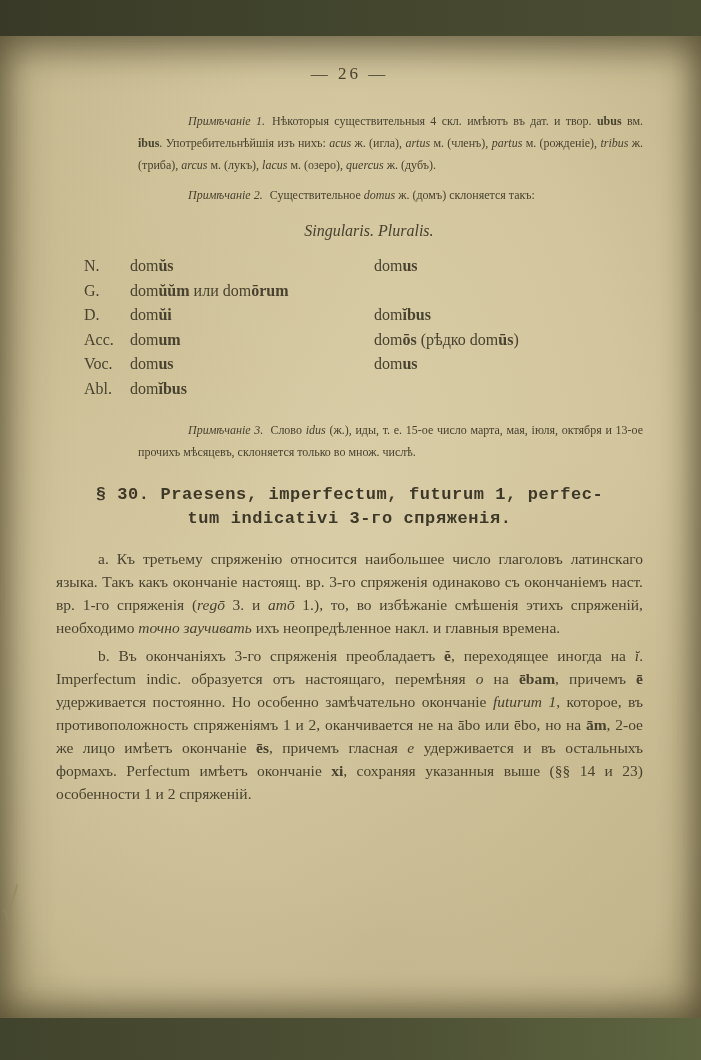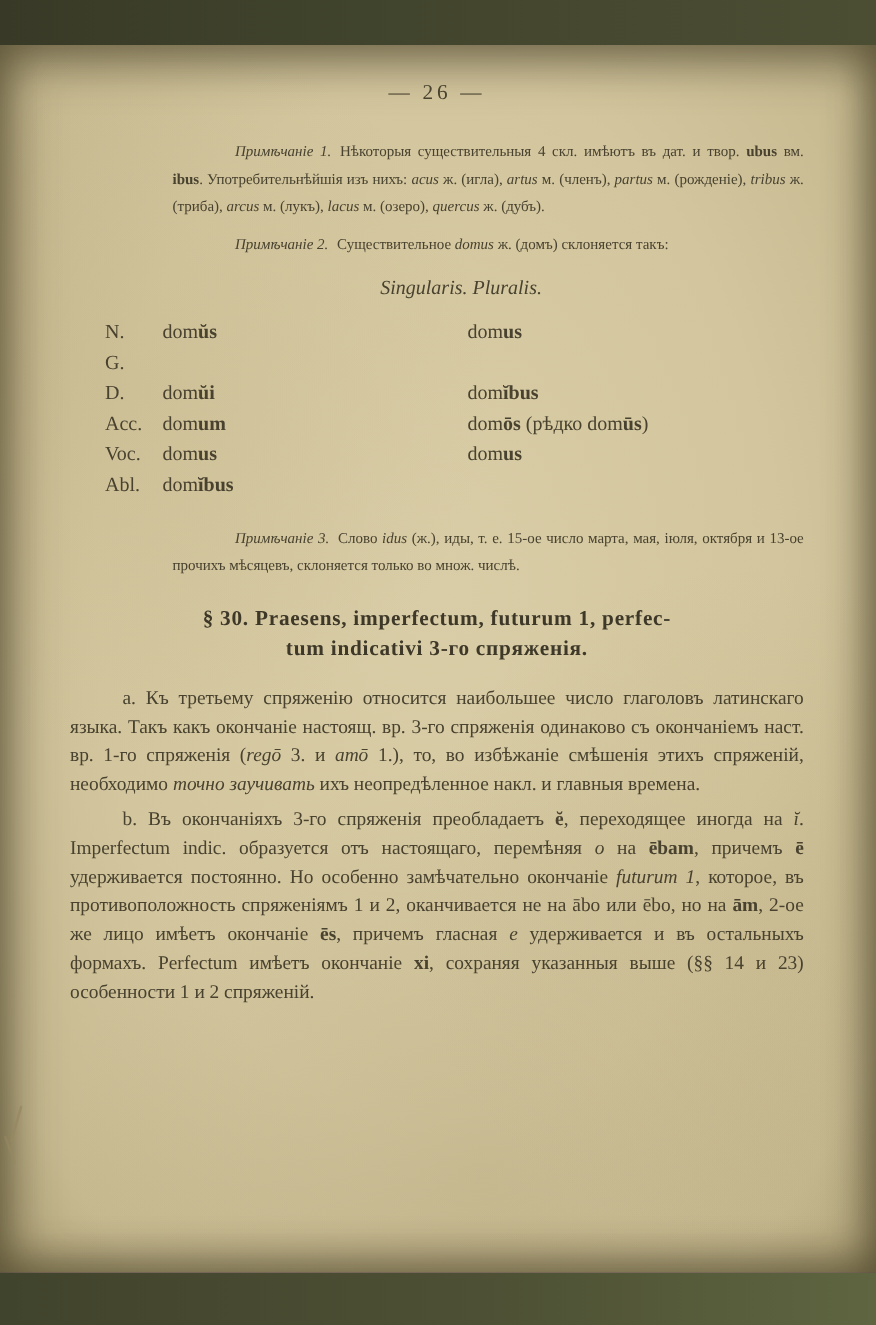--- a/index.html
+++ b/index.html
@@ -4,21 +4,21 @@
 <style>
   html,body{margin:0;padding:0;}
   body{
     background:#2f3123;
     font-family:"Liberation Serif","DejaVu Serif",serif;
   }
   .scan{
     position:relative;
     width:701px;height:1060px;
     overflow:hidden;
-    background:#f0abfc;
+    background:#a16207;
   }
   .edge{position:absolute;left:0;right:0;}
   .edge.top{top:0;height:36px;background:linear-gradient(90deg,#383a27 0%,#44472e 55%,#4b4e33 100%);}
   .edge.bottom{bottom:0;height:42px;background:linear-gradient(90deg,#41442c 0%,#4d5034 55%,#5e6540 100%);}
   .paper{
     position:absolute;left:0;right:0;top:36px;bottom:42px;
     box-sizing:border-box;
     padding:26px 58px 0 56px;
     color:#48422f;
     background:
@@ -62,20 +62,21 @@
   .c-sing{width:244px;}
   .c-plur{flex:1;}
   .section-heading{
     margin:20px 0 16px 0;
     text-align:center;
     font-size:17px;
     font-weight:700;
     line-height:24px;
     letter-spacing:.6px;
     color:#3e3828;
+    font-family:Liberation Mono, monospace;
   }
   .section-heading .hl{display:block;}
   .para{
     margin:4px 0 5px 0;
     text-align:justify;
     text-indent:42px;
     font-size:15.5px;
     line-height:23px;
   }
   .margin-mark{position:absolute;left:4px;top:882px;width:18px;height:52px;pointer-events:none;}
@@ -110,20 +111,21 @@
         <span class="h-plur">Pluralis.</span>
       </div>
       <div>
           <div class="decl-row">
             <span class="c-case">N.</span>
             <span class="c-sing"><span>dom</span><span class="seg-b">ŭs</span></span>
             <span class="c-plur"><span>dom</span><span class="seg-b">us</span></span>
           </div>
           <div class="decl-row">
             <span class="c-case">G.</span>
+            <span class="c-plur"><span>dom</span><span class="seg-b">ŭŭm</span><span> или </span><span>dom</span><span class="seg-b">ōrum</span></span>
           </div>
           <div class="decl-row">
             <span class="c-case">D.</span>
             <span class="c-sing"><span>dom</span><span class="seg-b">ŭi</span></span>
             <span class="c-plur"><span>dom</span><span class="seg-b">ĭbus</span></span>
           </div>
           <div class="decl-row">
             <span class="c-case">Acc.</span>
             <span class="c-sing"><span>dom</span><span class="seg-b">um</span></span>
             <span class="c-plur"><span>dom</span><span class="seg-b">ōs</span><span> (рѣдко dom</span><span class="seg-b">ūs</span><span>)</span></span>

